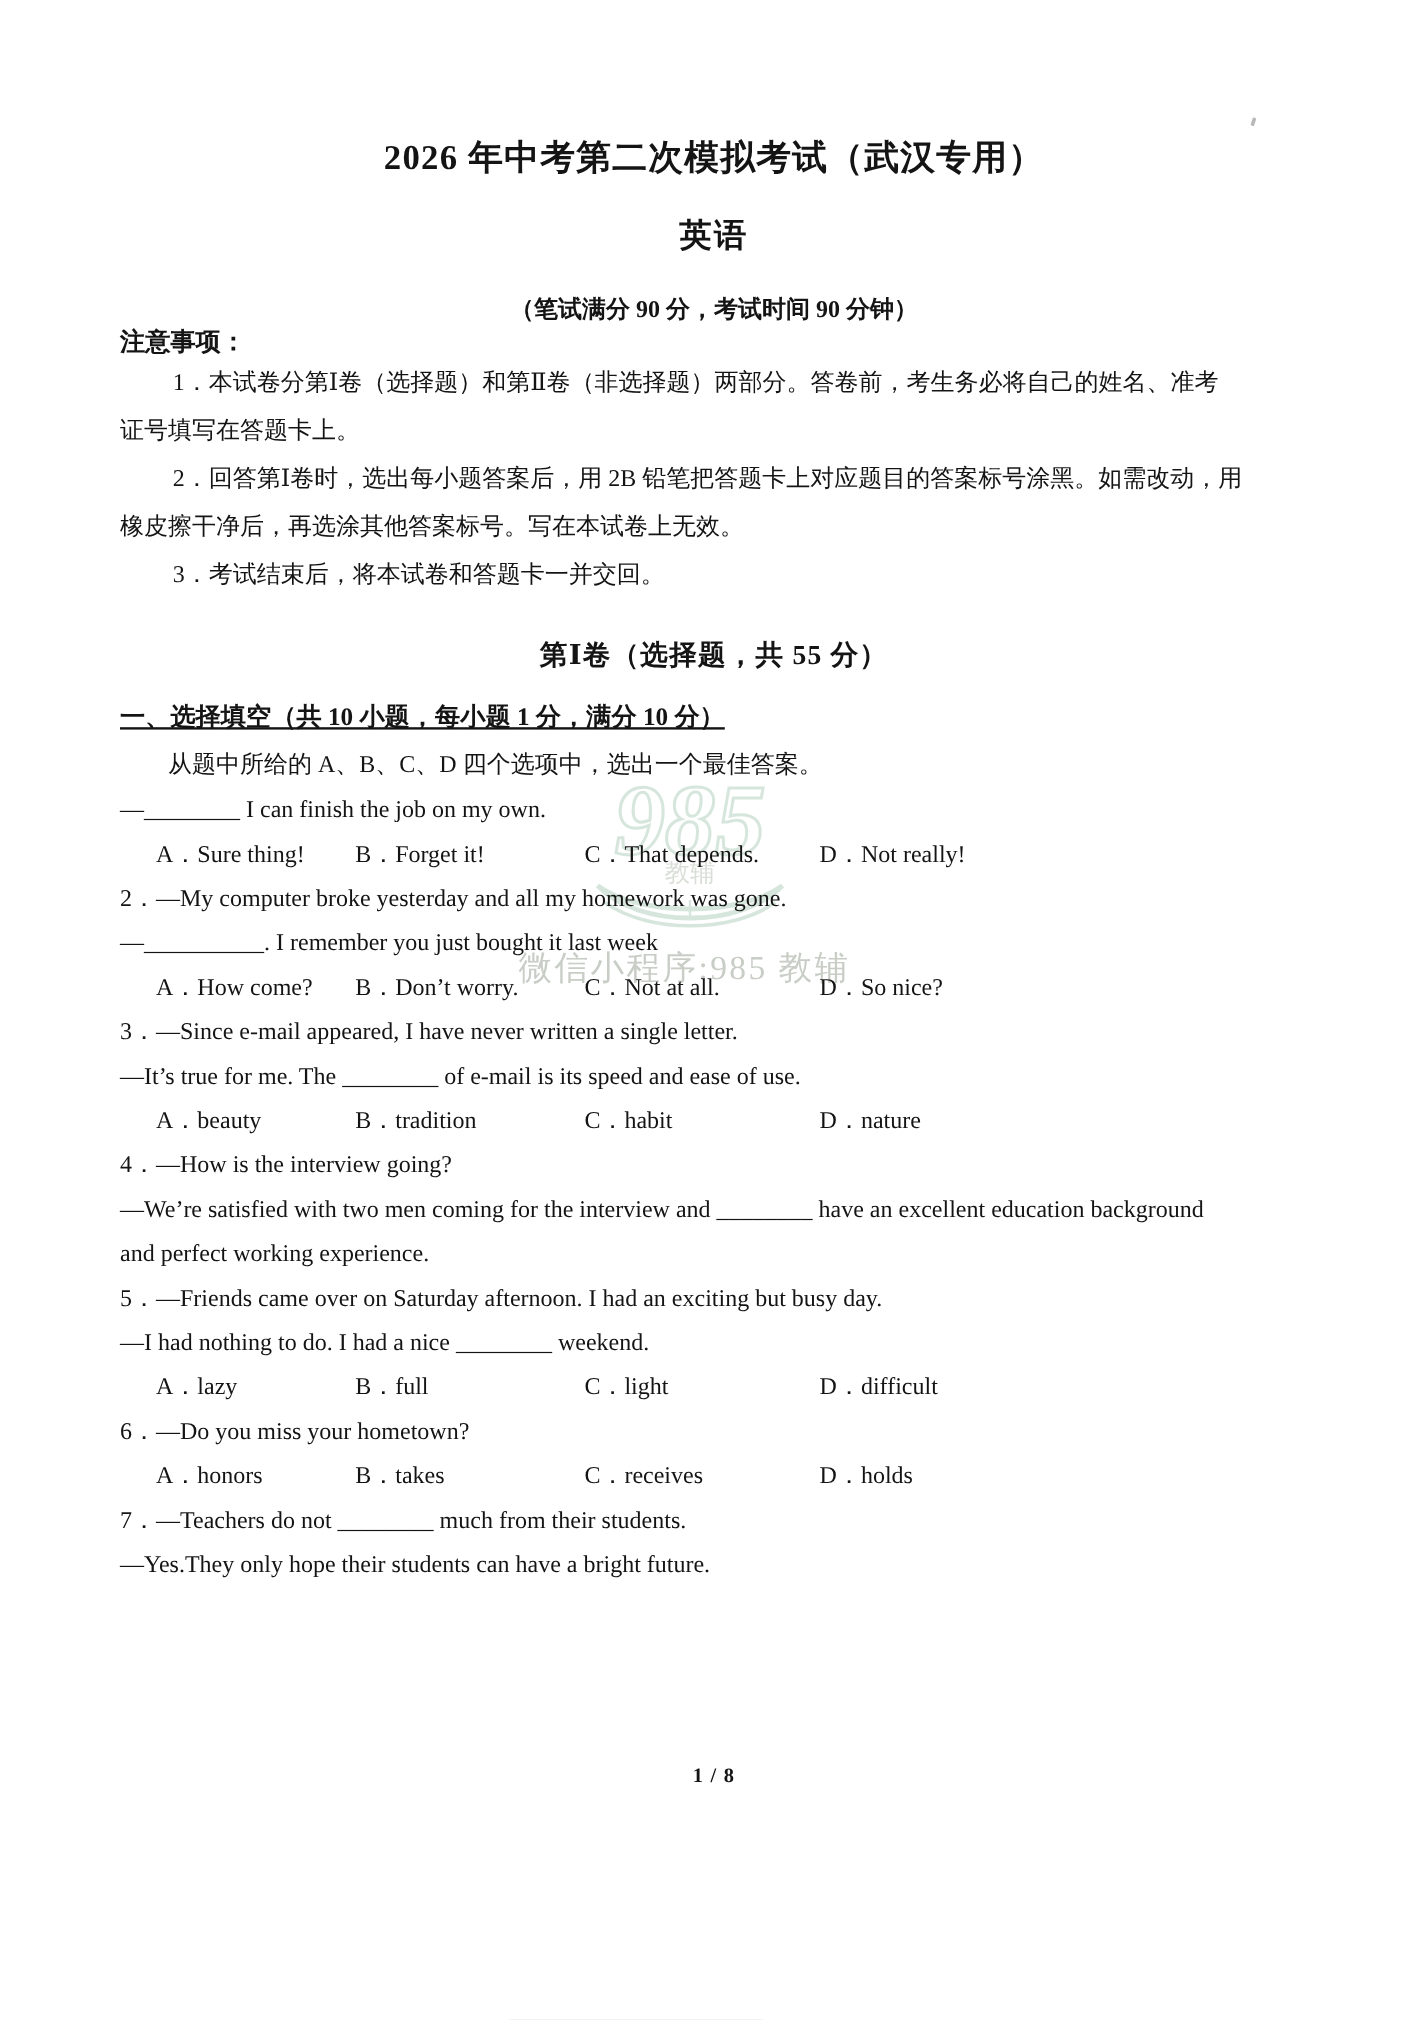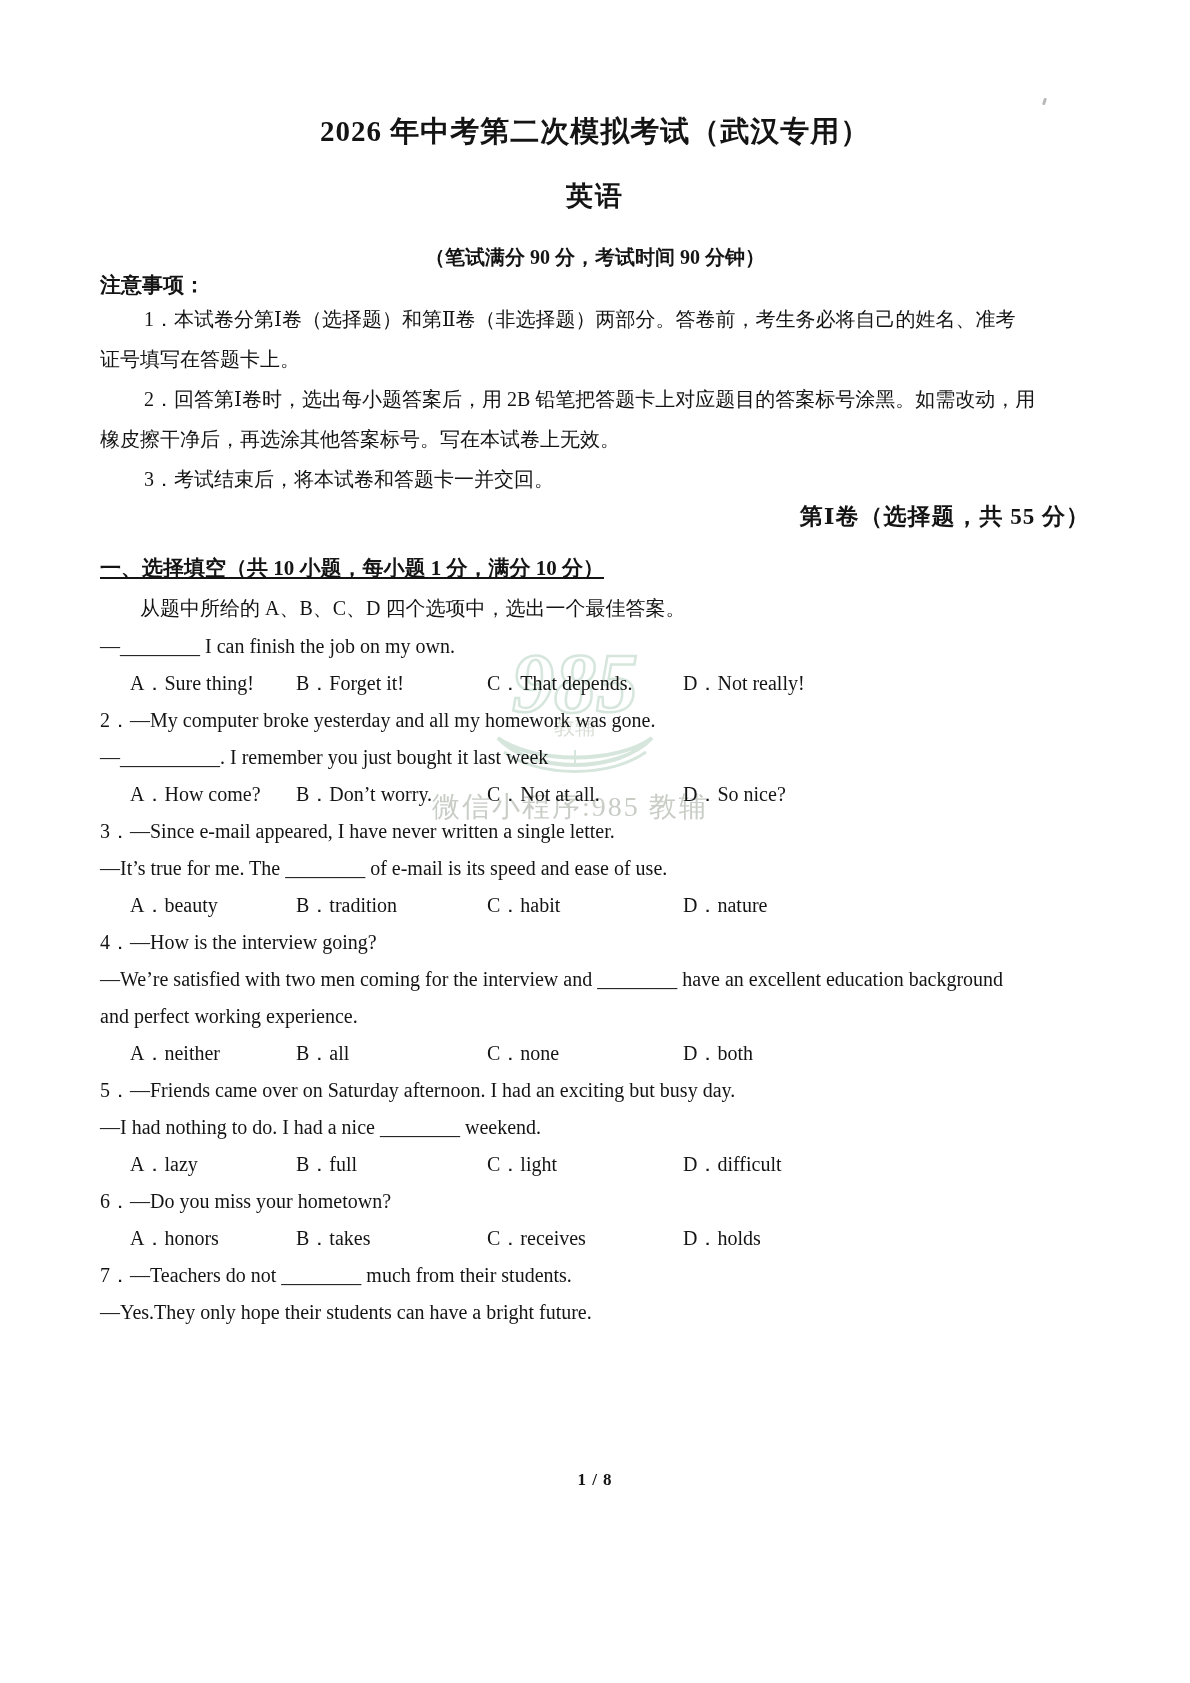--- a/index.html
+++ b/index.html
@@ -12,21 +12,21 @@
     color:#141414;
     overflow:hidden;
   }
   .content{position:relative;z-index:2;padding:0 100px;}
   .title{margin-top:112px;text-align:center;font-size:29px;font-weight:700;letter-spacing:1px;}
   .subject{margin-top:26px;text-align:center;font-size:27px;font-weight:700;letter-spacing:2px;}
   .exam-info{margin-top:30px;text-align:center;font-size:20px;font-weight:700;}
   .notice-h{font-size:21px;font-weight:700;}
   .notice-line{font-size:20px;line-height:40px;white-space:nowrap;}
   .notice-line.first{padding-left:44px;}
-  .vol-h{margin-top:2px;text-align:right;font-size:23px;font-weight:700;letter-spacing:1px;}
+  .vol-h{margin-top:31px;text-align:center;font-size:23px;font-weight:700;letter-spacing:1px;}
   .part-h{margin-top:22px;font-size:21px;font-weight:700;text-decoration:underline;}
   .instruction{margin-top:6px;font-size:20px;line-height:40px;padding-left:40px;white-space:nowrap;}
   .qline{font-size:20px;line-height:37px;white-space:nowrap;}
   .options{display:grid;grid-template-columns:166px 191px 196px 1fr;padding-left:30px;font-size:20px;line-height:37px;}
   .opt{white-space:nowrap;}
   .footer{position:absolute;left:0;right:0;top:1470px;text-align:center;font-size:17px;font-weight:600;z-index:2;letter-spacing:1px;}
   
   .wm-logo{position:absolute;left:472px;top:638px;z-index:1;opacity:0.5;}
   .wm-caption{
     position:absolute;left:432px;top:788px;z-index:1;
@@ -98,26 +98,20 @@
         <span class="opt">B．tradition</span>
         <span class="opt">C．habit</span>
         <span class="opt">D．nature</span>
       </div>
     </div>
 
     <div>
       <div class="qline">4．—How is the interview going?</div>
       <div class="qline">—We’re satisfied with two men coming for the interview and ________ have an excellent education background</div>
       <div class="qline">and perfect working experience.</div>
-      <div class="options">
-        <span class="opt">A．neither</span>
-        <span class="opt">B．all</span>
-        <span class="opt">C．none</span>
-        <span class="opt">D．both</span>
-      </div>
     </div>
 
     <div>
       <div class="qline">5．—Friends came over on Saturday afternoon. I had an exciting but busy day.</div>
       <div class="qline">—I had nothing to do. I had a nice ________ weekend.</div>
       <div class="options">
         <span class="opt">A．lazy</span>
         <span class="opt">B．full</span>
         <span class="opt">C．light</span>
         <span class="opt">D．difficult</span>

